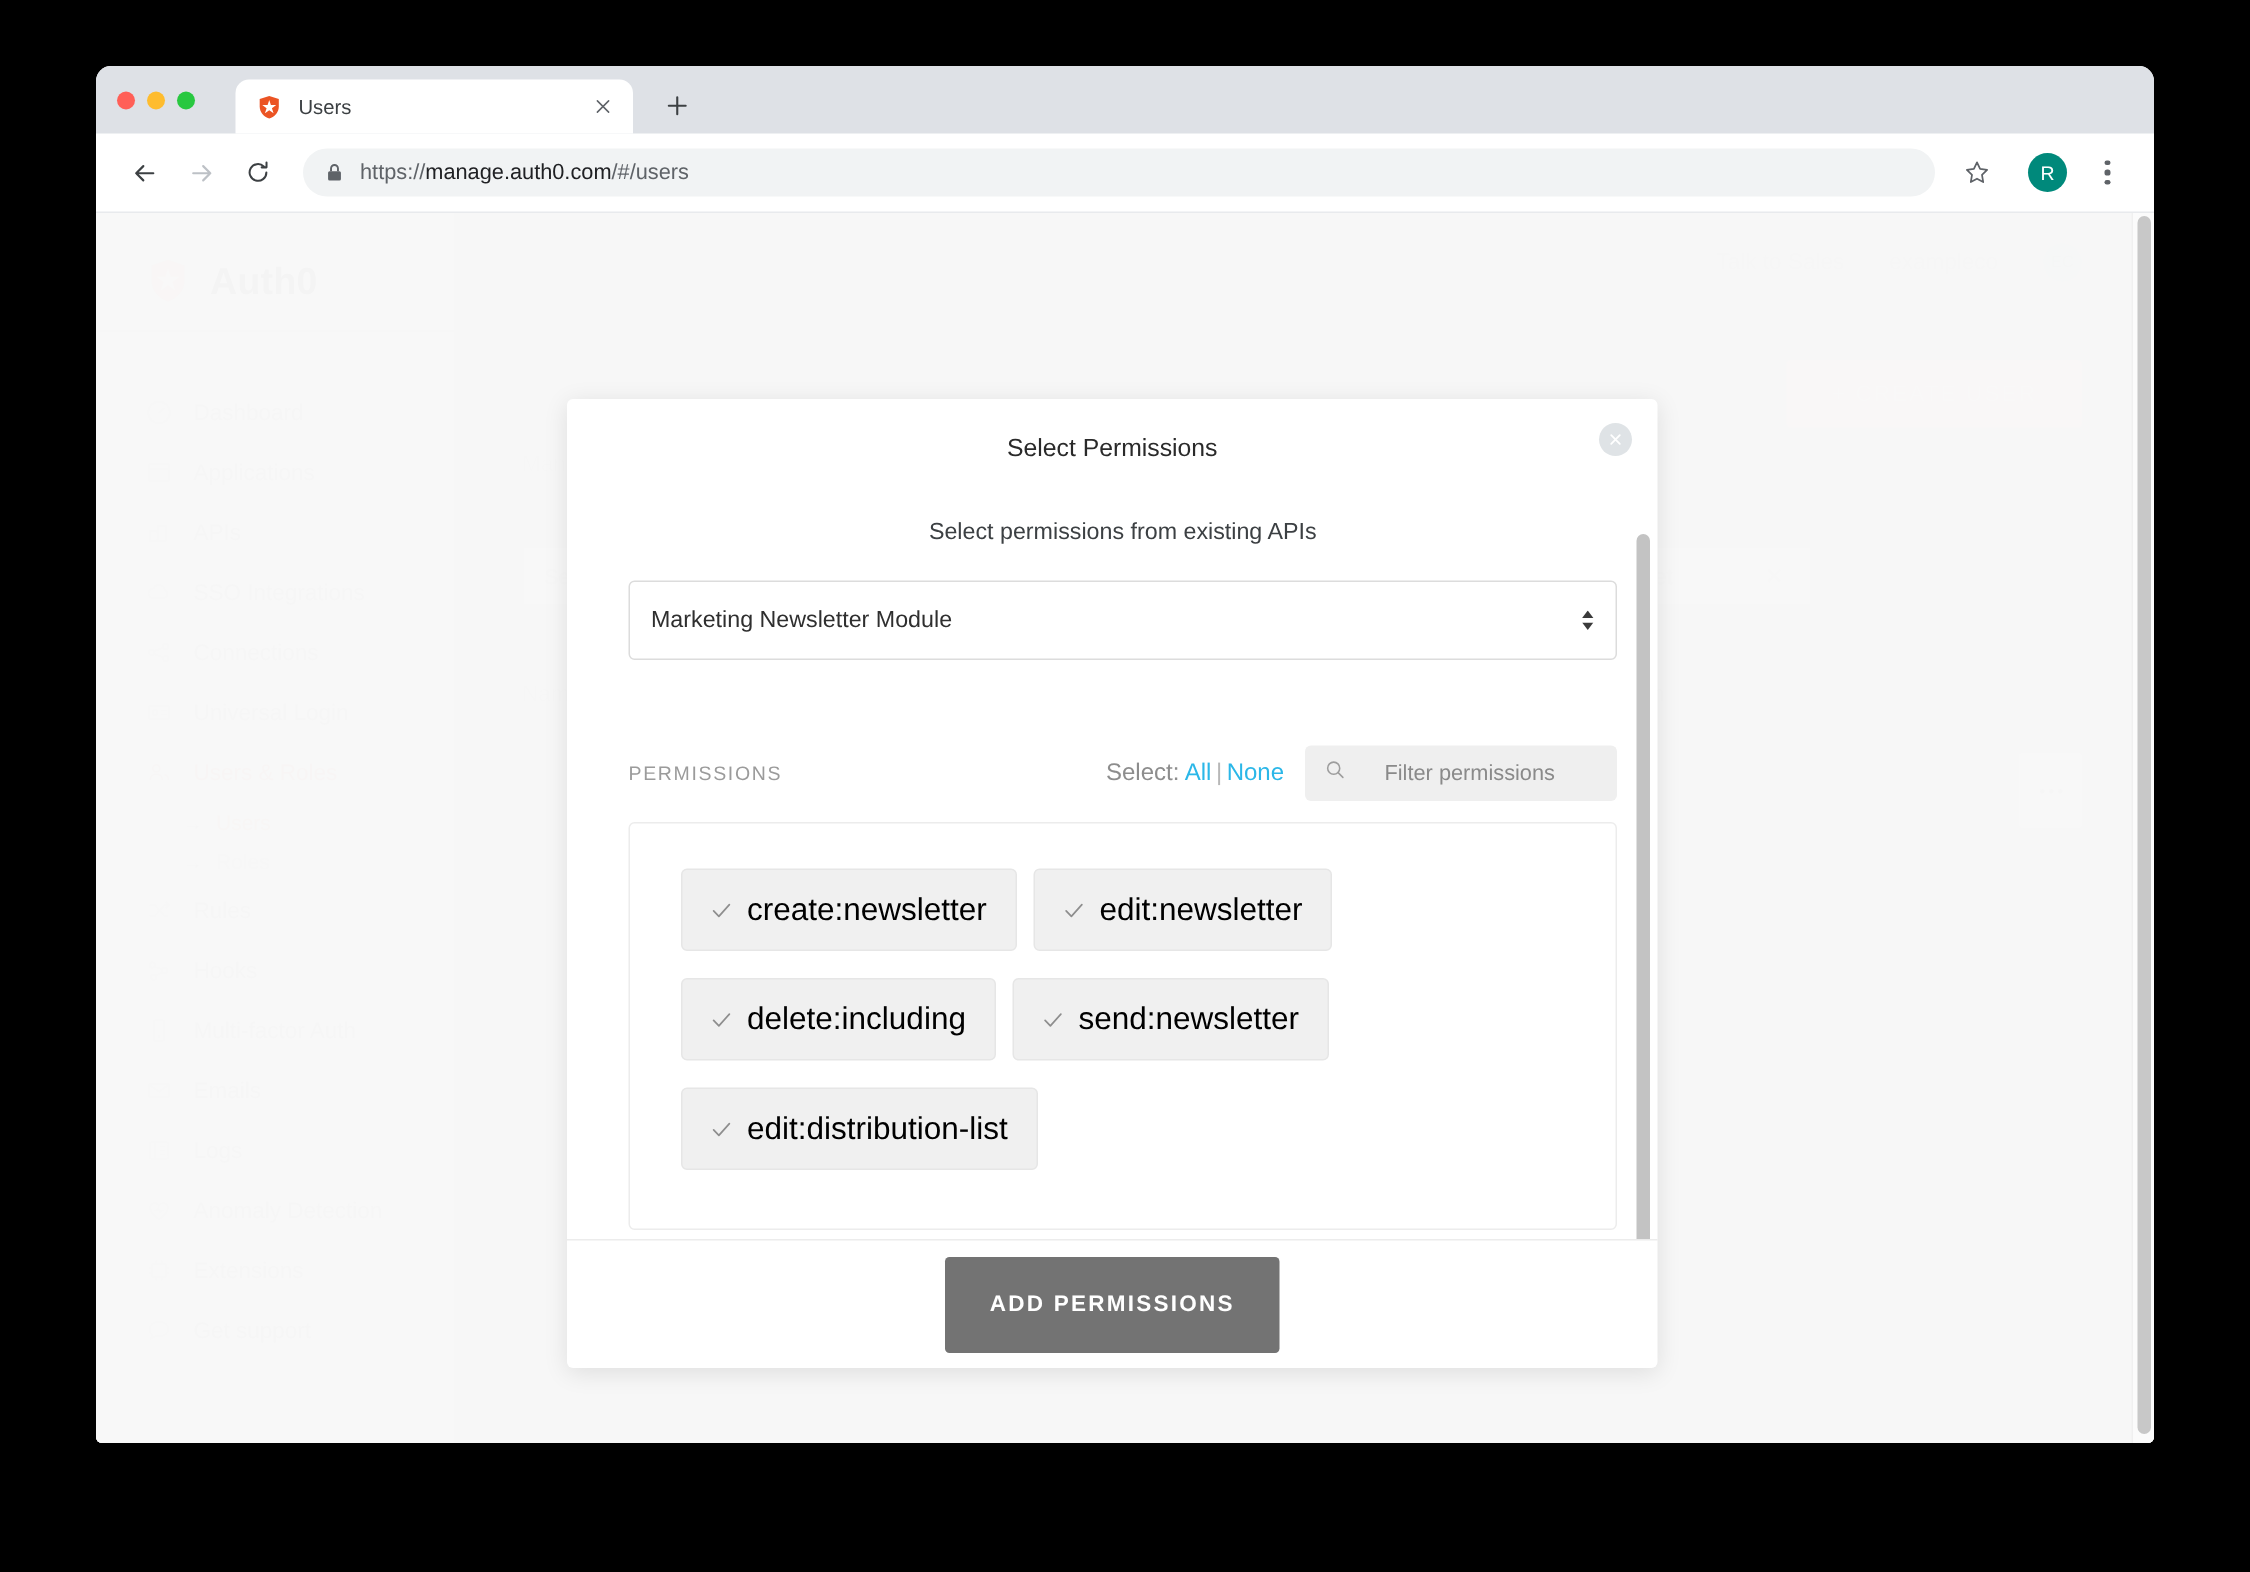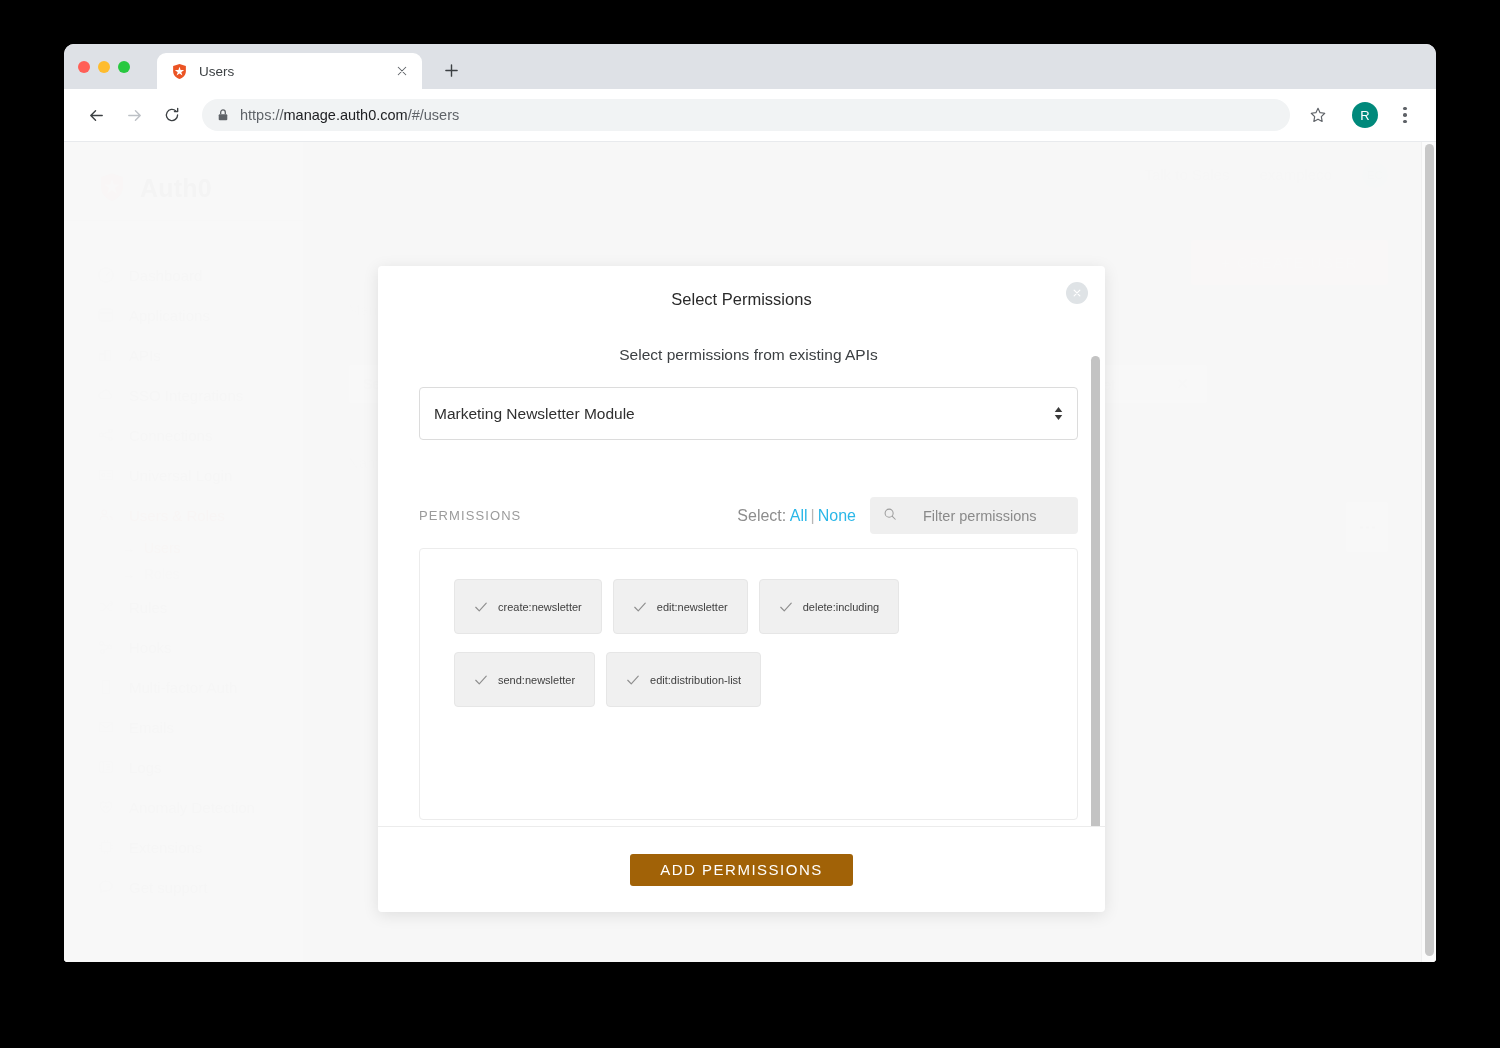--- a/index.html
+++ b/index.html
@@ -397,41 +397,41 @@
     padding-right: 26px;
   }
   .chip {
     background: #f0f0f0;
     border: 1px solid #e6e6e6;
     border-radius: 4px;
     height: 55px;
     display: flex; align-items: center;
     gap: 10px;
     padding: 0 19px;
-    font-size: 11px;
-    color: #404040;
+    font-size: 21px;
+    color: #000000;
   }
   .chip .check { color: #8e8e8e; flex: 0 0 14px; display:flex; }
 
   .modal-footer {
     flex: 0 0 86px;
     border-top: 1px solid #ececec;
     display: flex; align-items: center; justify-content: center;
   }
   .add-btn {
-    background: #a16207;
+    background: #737373;
     color: #ffffff;
     border: none;
     border-radius: 3px;
-    height: 32px;
+    height: 64px;
     padding: 0 30px;
     font-size: 15px;
     font-family: "Liberation Sans", sans-serif;
     letter-spacing: 1.5px;
-    font-weight: 400;
+    font-weight: 700;
   }
 </style>
 </head>
 <body>
 
 <div class="browser-window">
 
   <div class="tab-strip">
     <div class="traffic-lights">
       <span class="tl red"></span>

